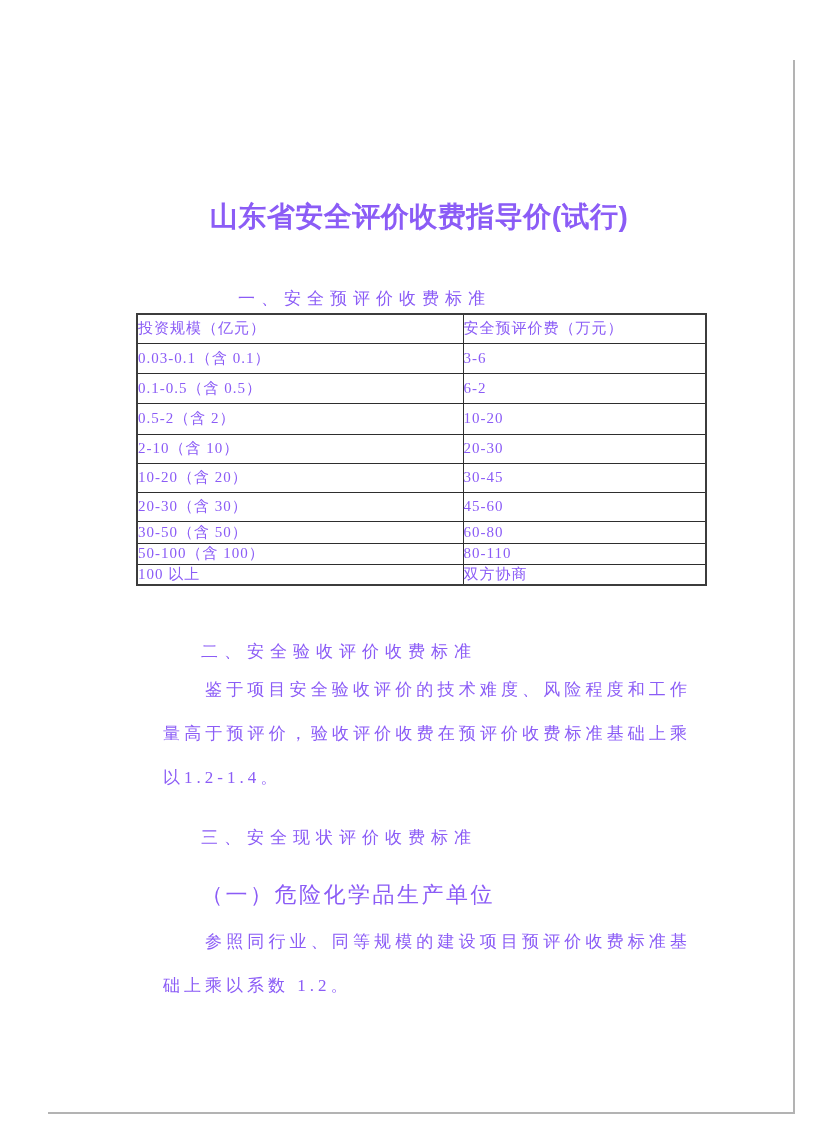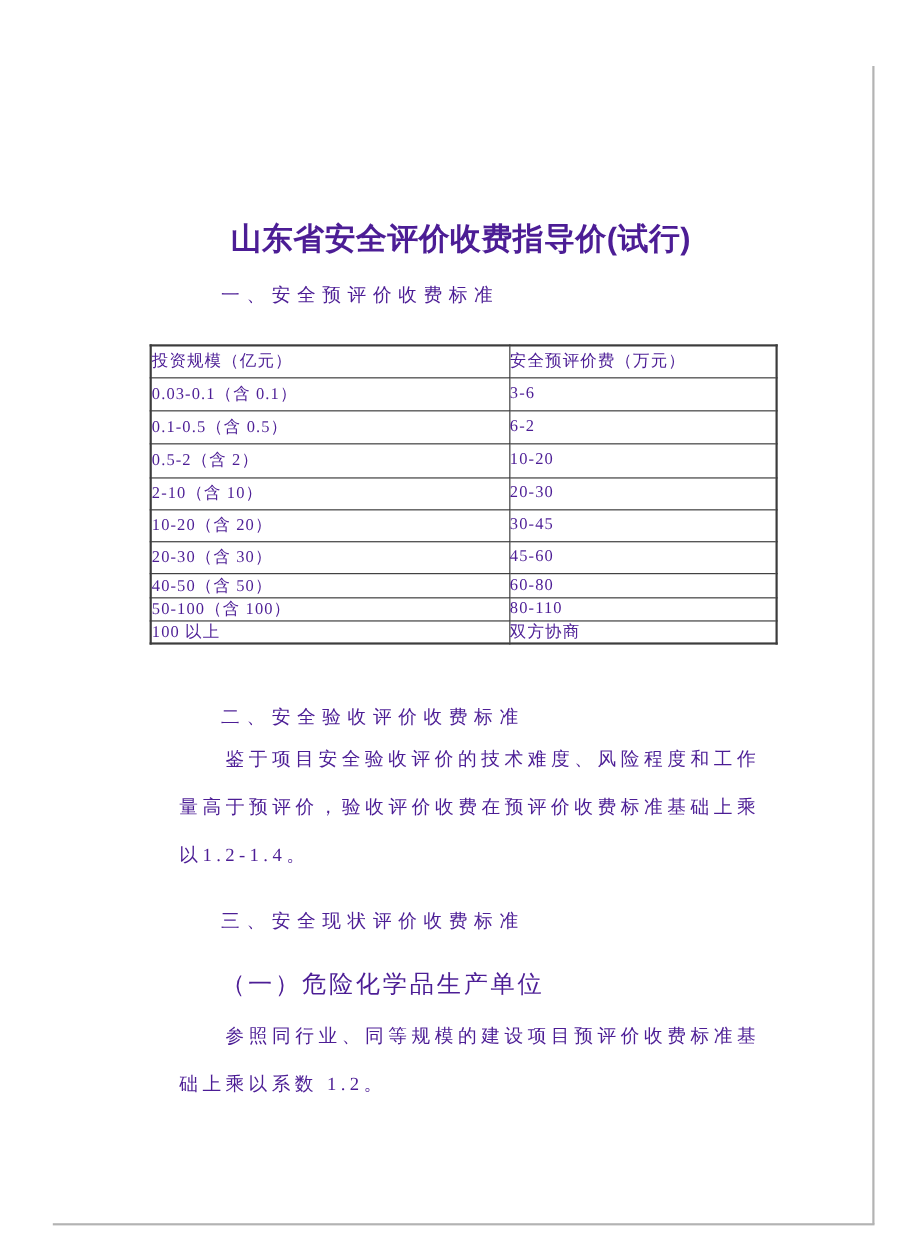--- a/index.html
+++ b/index.html
@@ -3,21 +3,21 @@
 <meta charset="utf-8">
 <style>
   html, body { margin: 0; padding: 0; background: #ffffff; }
   .page {
     position: relative;
     width: 827px;
     height: 1131px;
     background: #ffffff;
     overflow: hidden;
     font-family: "Liberation Serif", "DejaVu Serif", serif;
-    color: #4c1d95;
+    color: #8b5cf6;
   }
   .page-edge-right {
     position: absolute;
     left: 793px; top: 60px;
     width: 2px; height: 1053px;
     background: #b3b3b3;
   }
   .page-edge-bottom {
     position: absolute;
     left: 48px; top: 1112px;
@@ -37,21 +37,21 @@
     white-space: nowrap;
   }
   .sec-heading {
     position: absolute;
     left: 201px;
     font-size: 17px;
     line-height: 26px;
     letter-spacing: 6px;
     white-space: nowrap;
   }
-  .h1 { top: 256px; }
+  .h1 { top: 286px; margin-left: 37px; }
   .h2 { top: 639px; }
   .h3 { top: 825px; }
   .sub-heading {
     position: absolute;
     left: 201px; top: 882px;
     font-size: 22px;
     line-height: 26px;
     letter-spacing: 2.5px;
     white-space: nowrap;
   }
@@ -141,21 +141,21 @@
         </tr>
         <tr>
           <td>10-20（含 20）</td>
           <td>30-45</td>
         </tr>
         <tr>
           <td>20-30（含 30）</td>
           <td>45-60</td>
         </tr>
         <tr>
-          <td>40-50（含 50）</td>
+          <td>30-50（含 50）</td>
           <td>60-80</td>
         </tr>
         <tr>
           <td>50-100（含 100）</td>
           <td>80-110</td>
         </tr>
         <tr>
           <td>100 以上</td>
           <td>双方协商</td>
         </tr>

